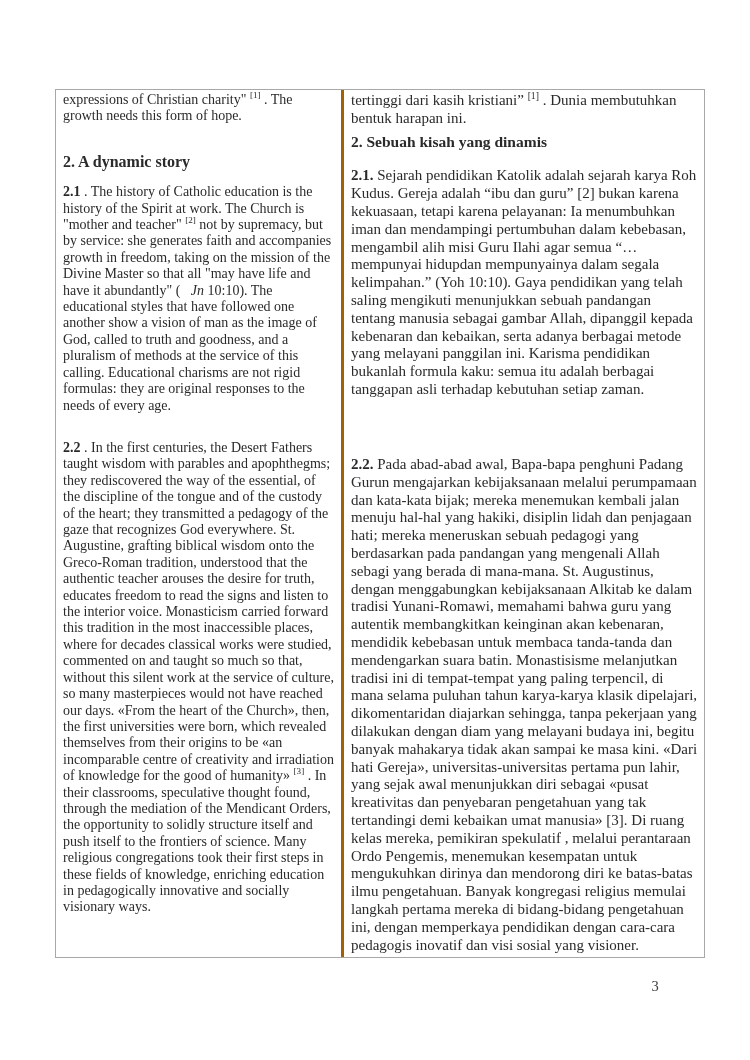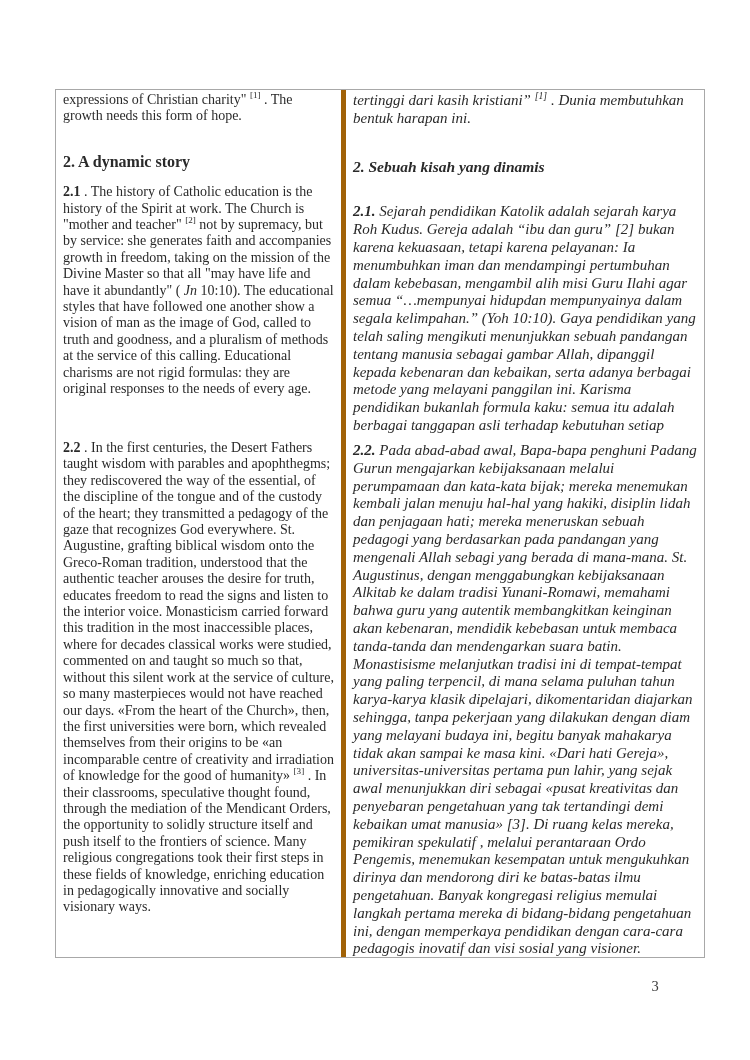--- a/index.html
+++ b/index.html
@@ -25,51 +25,50 @@
     border: 1px solid #a8a8a8;
     display: grid;
     grid-template-columns: 285px 1fr;
     grid-template-rows: 348px 1fr;
   }
   .cell {
     padding: 2px 6px 2px 7px;
     overflow: hidden;
   }
   .cell.right-col {
-    border-left: 5px solid #a16207;
-    font-style: italic;
+    border-left: 3px solid #a16207;
   }
   .col-en {
     font-size: 14px;
     line-height: 16.4px;
   }
   .col-id {
     font-size: 15px;
     line-height: 17.8px;
   }
   p {
     margin: 0;
   }
   .heading {
     font-weight: bold;
     margin: 0;
   }
   .col-en .heading { margin-top: 29px; font-size: 16px; }
-  .col-id .heading { margin-top: 30px; font-size: 15.5px; }
+  .col-id .heading { margin-top: 5px; font-size: 15.5px; }
   .col-en .para-21 { margin-top: 14px; }
-  .col-id .para-21 { margin-top: 28px; }
+  .col-id .para-21 { margin-top: 17px; }
   .col-en .para-22 { margin-top: 0; }
-  .col-id .para-22 { margin-top: 2px; }
+  .col-id .para-22 { margin-top: 16px; }
   sup {
     font-size: 0.65em;
     line-height: 0;
     vertical-align: super;
   }
   b { font-weight: bold; }
-  i { font-style: italic; }
+  i { font-style: italic; margin-left: 7px; }
   .page-number {
     position: absolute;
     left: 640px;
     top: 978px;
     width: 30px;
     text-align: center;
     font-size: 14.5px;
     color: #3a3a3a;
   }
 </style>

